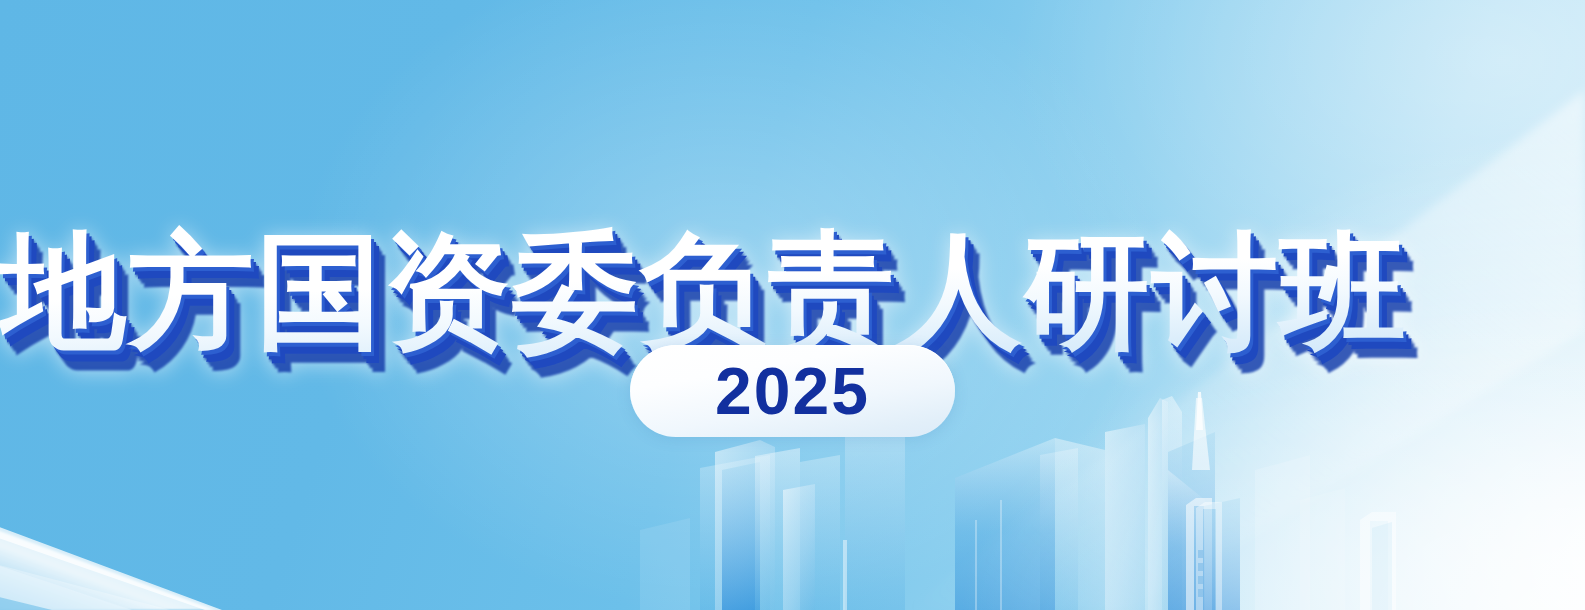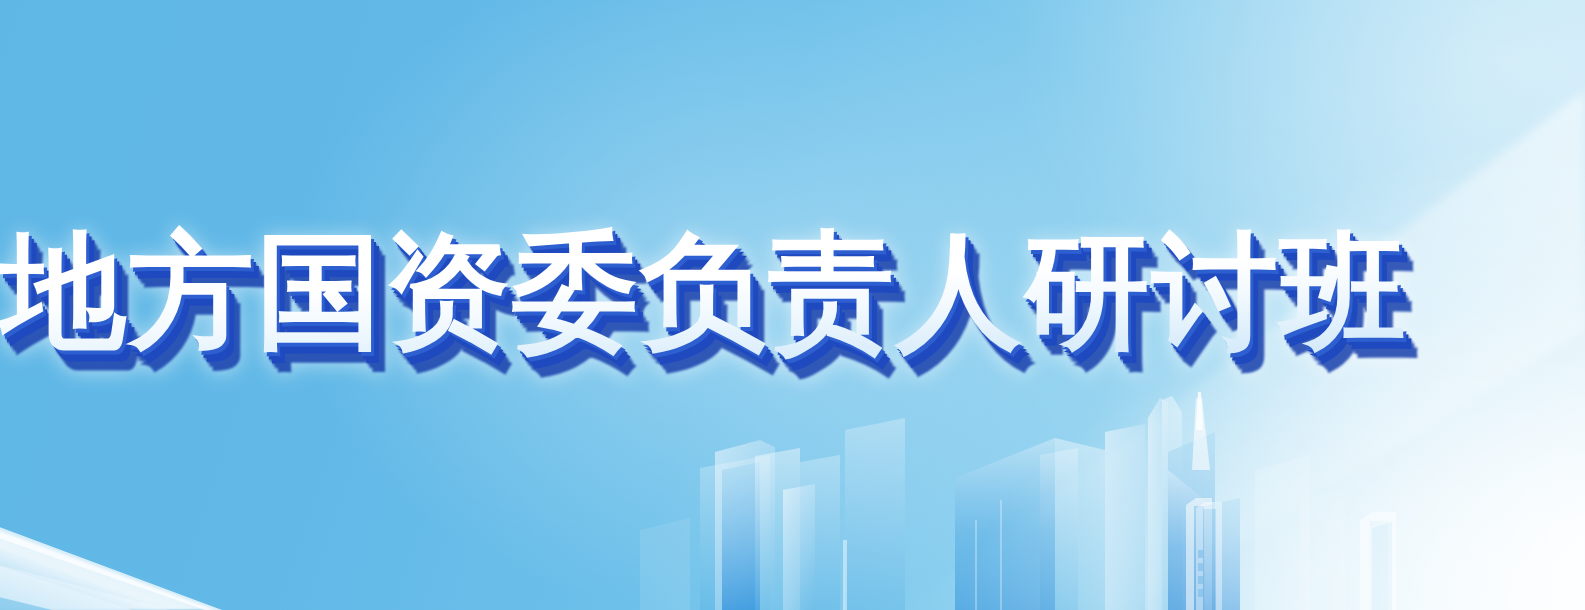--- a/index.html
+++ b/index.html
@@ -187,14 +187,19 @@
         <polygon points="-30,590 -30,610 52,610" fill="#64b9e8" opacity="0.55"></polygon>
         <path d="M-30,516 L222,610 L205,610 L-30,528 Z" fill="#ffffff" opacity="0.75"></path>
       </g>
     </svg>
   </div>
 
   <div class="title-wrap">
     <h1 class="title">地方国资委负责人研讨班</h1>
   </div>
 
+  <div class="pill-wrap">
+    <div class="pill">
+      <span class="pill-text">2025</span>
+    </div>
+  </div>
 
 </div>
 
 </body></html>

